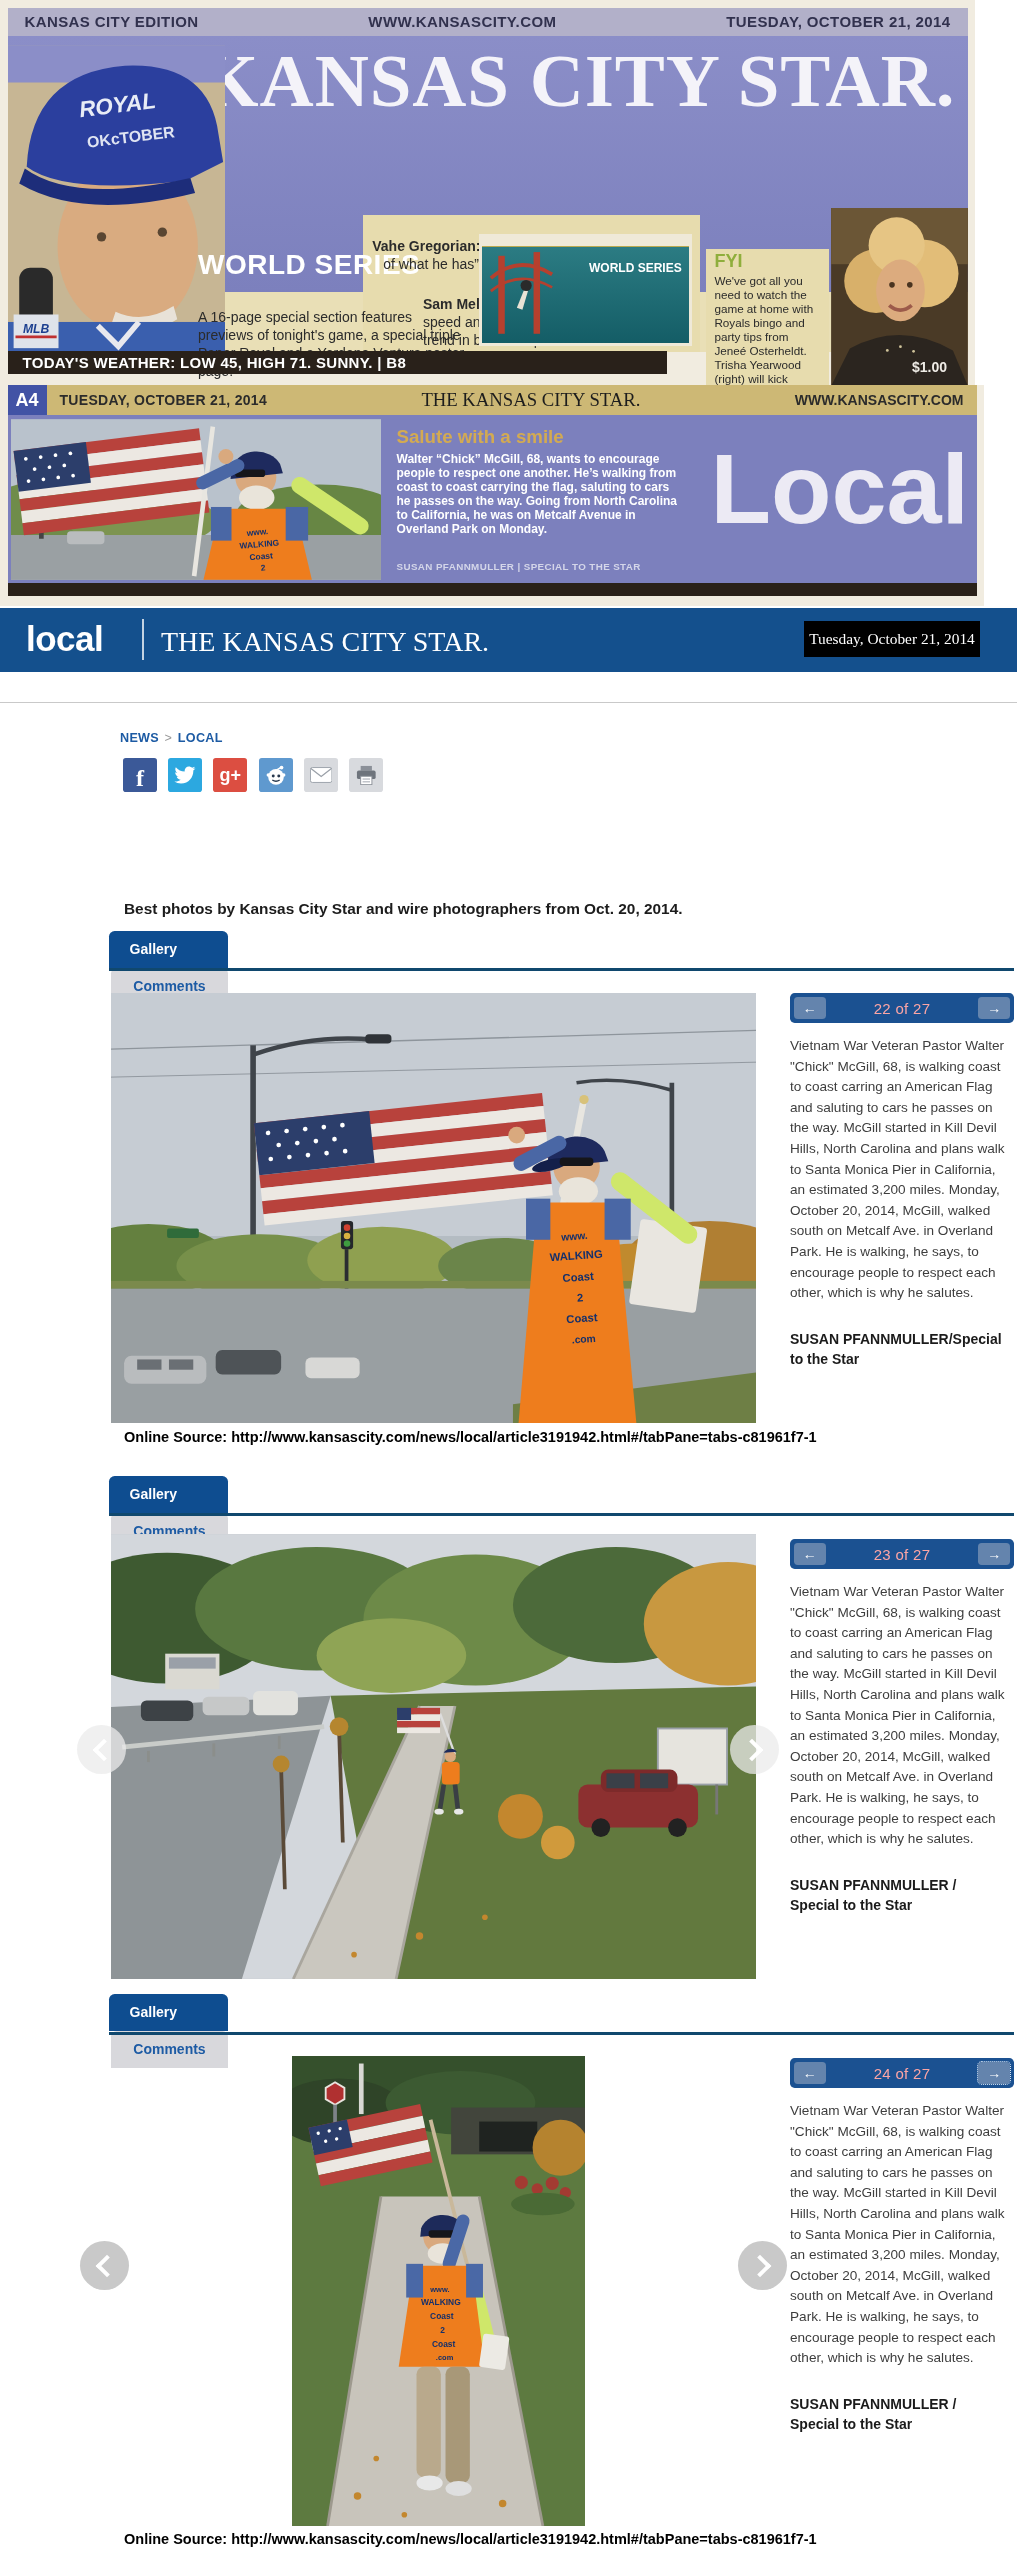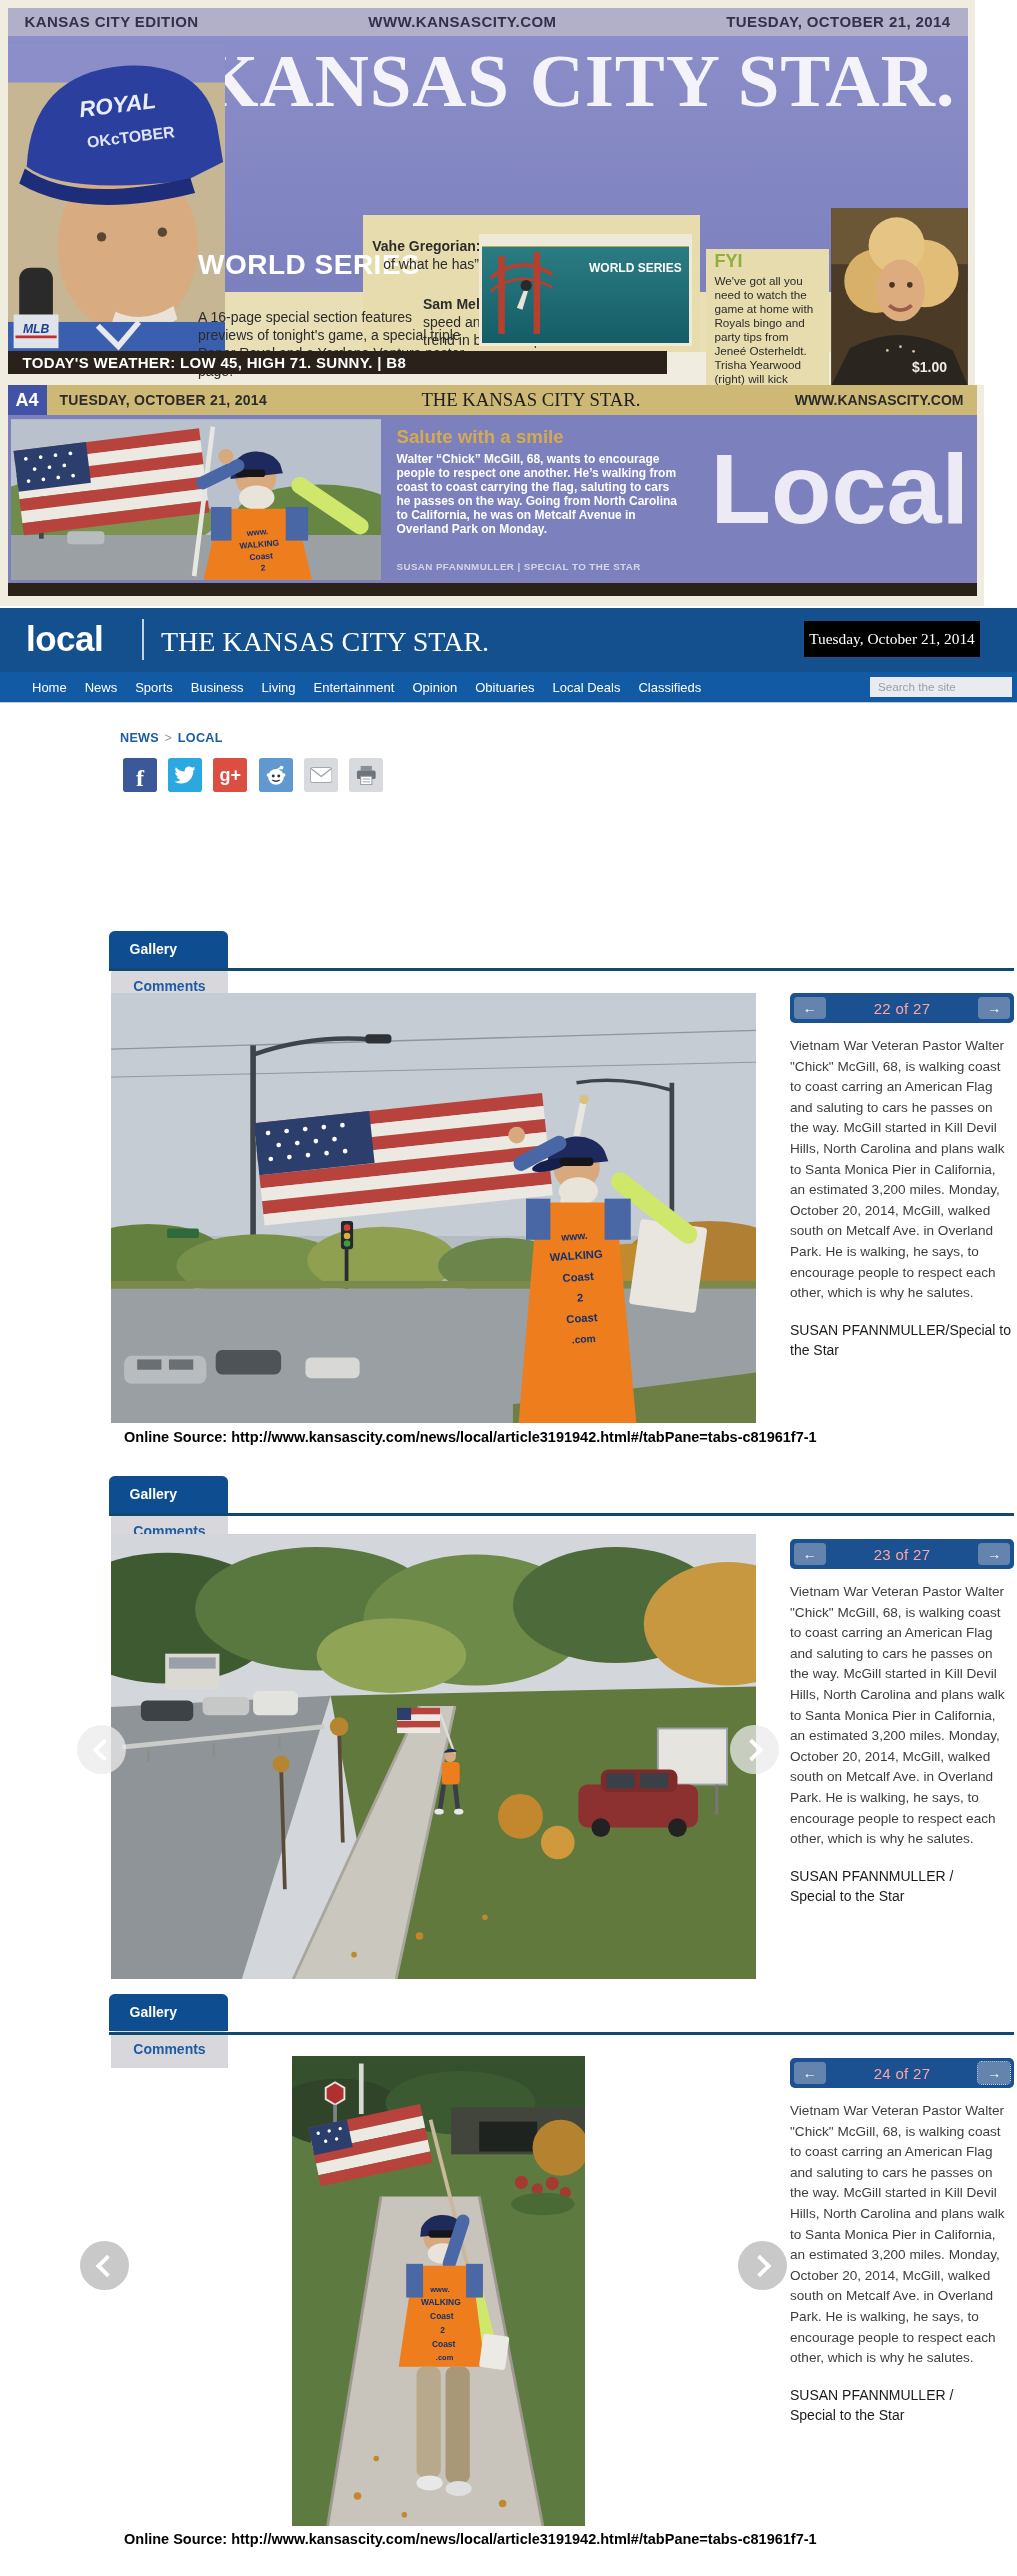--- a/index.html
+++ b/index.html
@@ -78,21 +78,21 @@
   .tab-on{background:#0e4d90;color:#fff;padding:0 20.6px;}
   .tab-off{background:#d8d8dc;color:#1d5ba4;padding:0 22.4px;margin-left:1.9px;}
   .tabline{width:905px;height:2.8px;background:#10486e;}
   .photo{background:#777;overflow:hidden;cursor:pointer;}
   .capcol{width:224px;}
   .counter{height:30px;background:#1b5191;border-radius:4.7px;display:flex;align-items:center;justify-content:space-between;padding:0 3.7px;box-sizing:border-box;}
   .cbtn{width:32px;height:22.4px;background:#6484ad;border-radius:3.7px;color:#fff;font-size:14px;display:flex;align-items:center;justify-content:center;cursor:pointer;border:none;}
   .cbtn.focused{outline:1.9px dotted #d9e6f5;outline-offset:0.9px;}
   .cnum{color:#fca5a5;font-size:15px;letter-spacing:0.3px;}
   .caption{margin-top:13px;font-size:13.6px;line-height:20.6px;color:#3e3e3e;}
-  .credit{margin-top:16px;font-size:14px;line-height:20.6px;font-weight:normal;color:#1b1b1b;}
+  .credit{margin-top:25px;font-size:14px;line-height:20.6px;font-weight:bold;color:#1b1b1b;}
   .credit-narrow{max-width:192px;}
   .srcline{font-size:14.5px;font-weight:bold;color:#000;text-align:center;}
   .chev-circle{width:49px;height:49px;border-radius:50%;display:flex;align-items:center;justify-content:center;cursor:pointer;}
   .chev-light{background:rgba(235,235,235,.75);}
   .chev-gray{background:#c9c9c9;}
   .chev{width:12px;height:12px;border-left:4.7px solid #fff;border-bottom:4.7px solid #fff;}
   .chev-l{transform:rotate(45deg);margin-left:5.6px;}
   .chev-r{transform:rotate(225deg);margin-right:5.6px;}
   text{font-family:"Liberation Sans",sans-serif;}
 </style>
@@ -244,33 +244,20 @@
     </div>
     <div class="abs npl-strip"></div>
   </section>
 
   <header class="abs hdr">
     <div class="abs hdr-brand">local</div>
     <div class="abs hdr-div"></div>
     <div class="abs hdr-mast">THE KANSAS CITY STAR.</div>
     <div class="abs hdr-date">Tuesday, October 21, 2014</div>
   </header>
-  <nav class="abs nav">
-    <span>Home</span>
-    <span>News</span>
-    <span>Sports</span>
-    <span>Business</span>
-    <span>Living</span>
-    <span>Entertainment</span>
-    <span>Opinion</span>
-    <span>Obituaries</span>
-    <span>Local Deals</span>
-    <span>Classifieds</span>
-    <input class="nav-search" placeholder="Search the site" style="">
-  </nav>
   <div class="abs navline"></div>
 
   <div class="abs crumb">
     <a>NEWS</a><span class="sep">&gt;</span><a>LOCAL</a>
   </div>
 
   <div class="abs share">
     <div class="sicon si-fb">
         <span>f</span>
       </div>
@@ -304,20 +291,21 @@
       <svg width="20.6" height="20.6" viewBox="0 0 22 22">
         <rect x="5" y="1" width="12" height="5" fill="#8b9098"></rect>
         <rect x="1" y="6" width="20" height="9" rx="2" fill="#6e747c"></rect>
         <rect x="5" y="12" width="12" height="9" fill="#fff" stroke="#8b9098"></rect>
         <line x1="7" y1="15" x2="15" y2="15" stroke="#9aa0a8"></line>
           <line x1="7" y1="18" x2="15" y2="18" stroke="#9aa0a8"></line>
       </svg>
     </div>
   </div>
 
+  <div class="abs subtitle">Best photos by Kansas City Star and wire photographers from Oct. 20, 2014.</div>
 
   <div class="abs tabs" style="left:109px;top:931px;">
     <div class="tab tab-on">Gallery</div>
     <div class="tab tab-off">Comments</div>
   </div>
   <div class="abs tabline" style="left:109px;top:968px;"></div>
 
   <svg class="abs photo" style="left:111px;top:993px;" width="645" height="430" viewBox="0 0 690 460">
     <rect width="690" height="460" fill="#c6ccd3"></rect>
     <rect y="260" width="690" height="60" fill="#b4bcc2"></rect>

